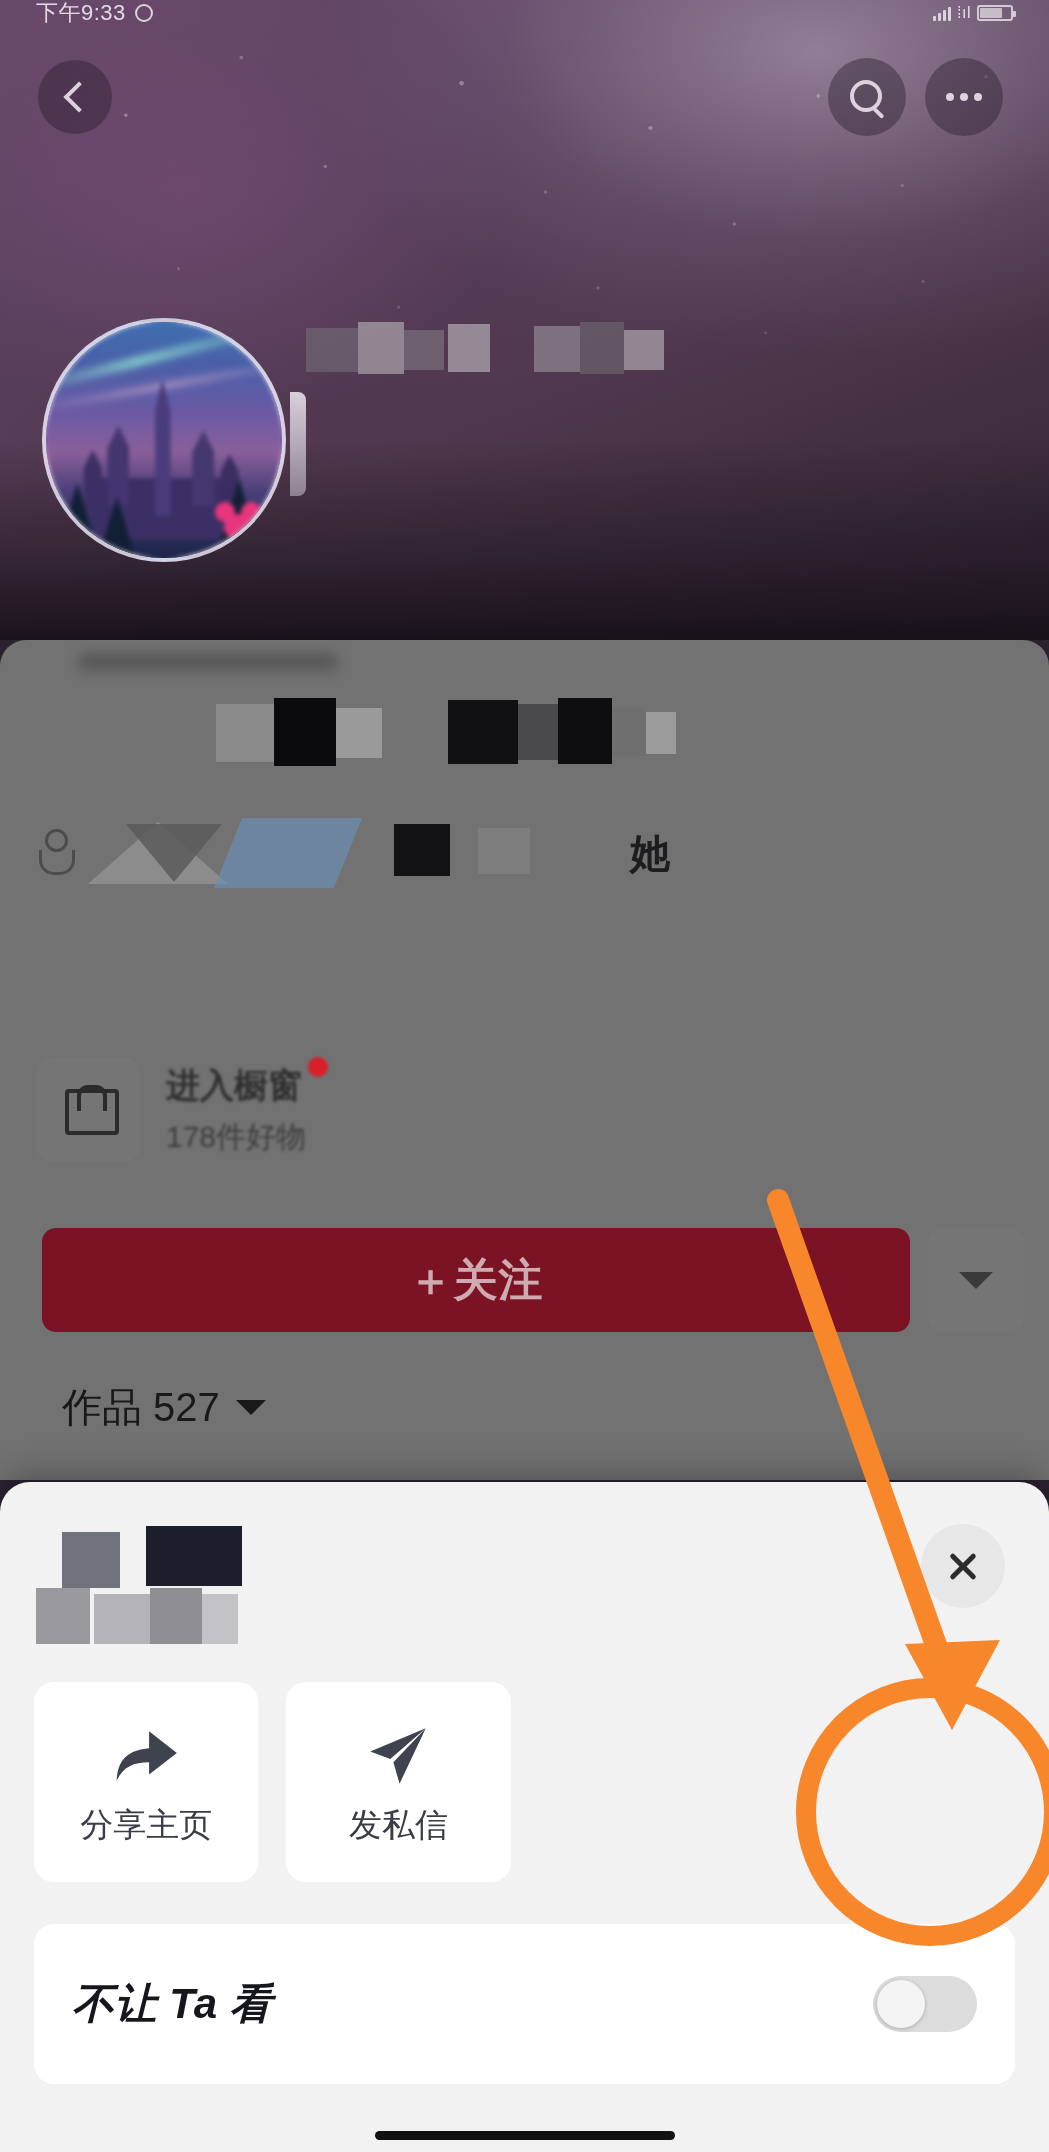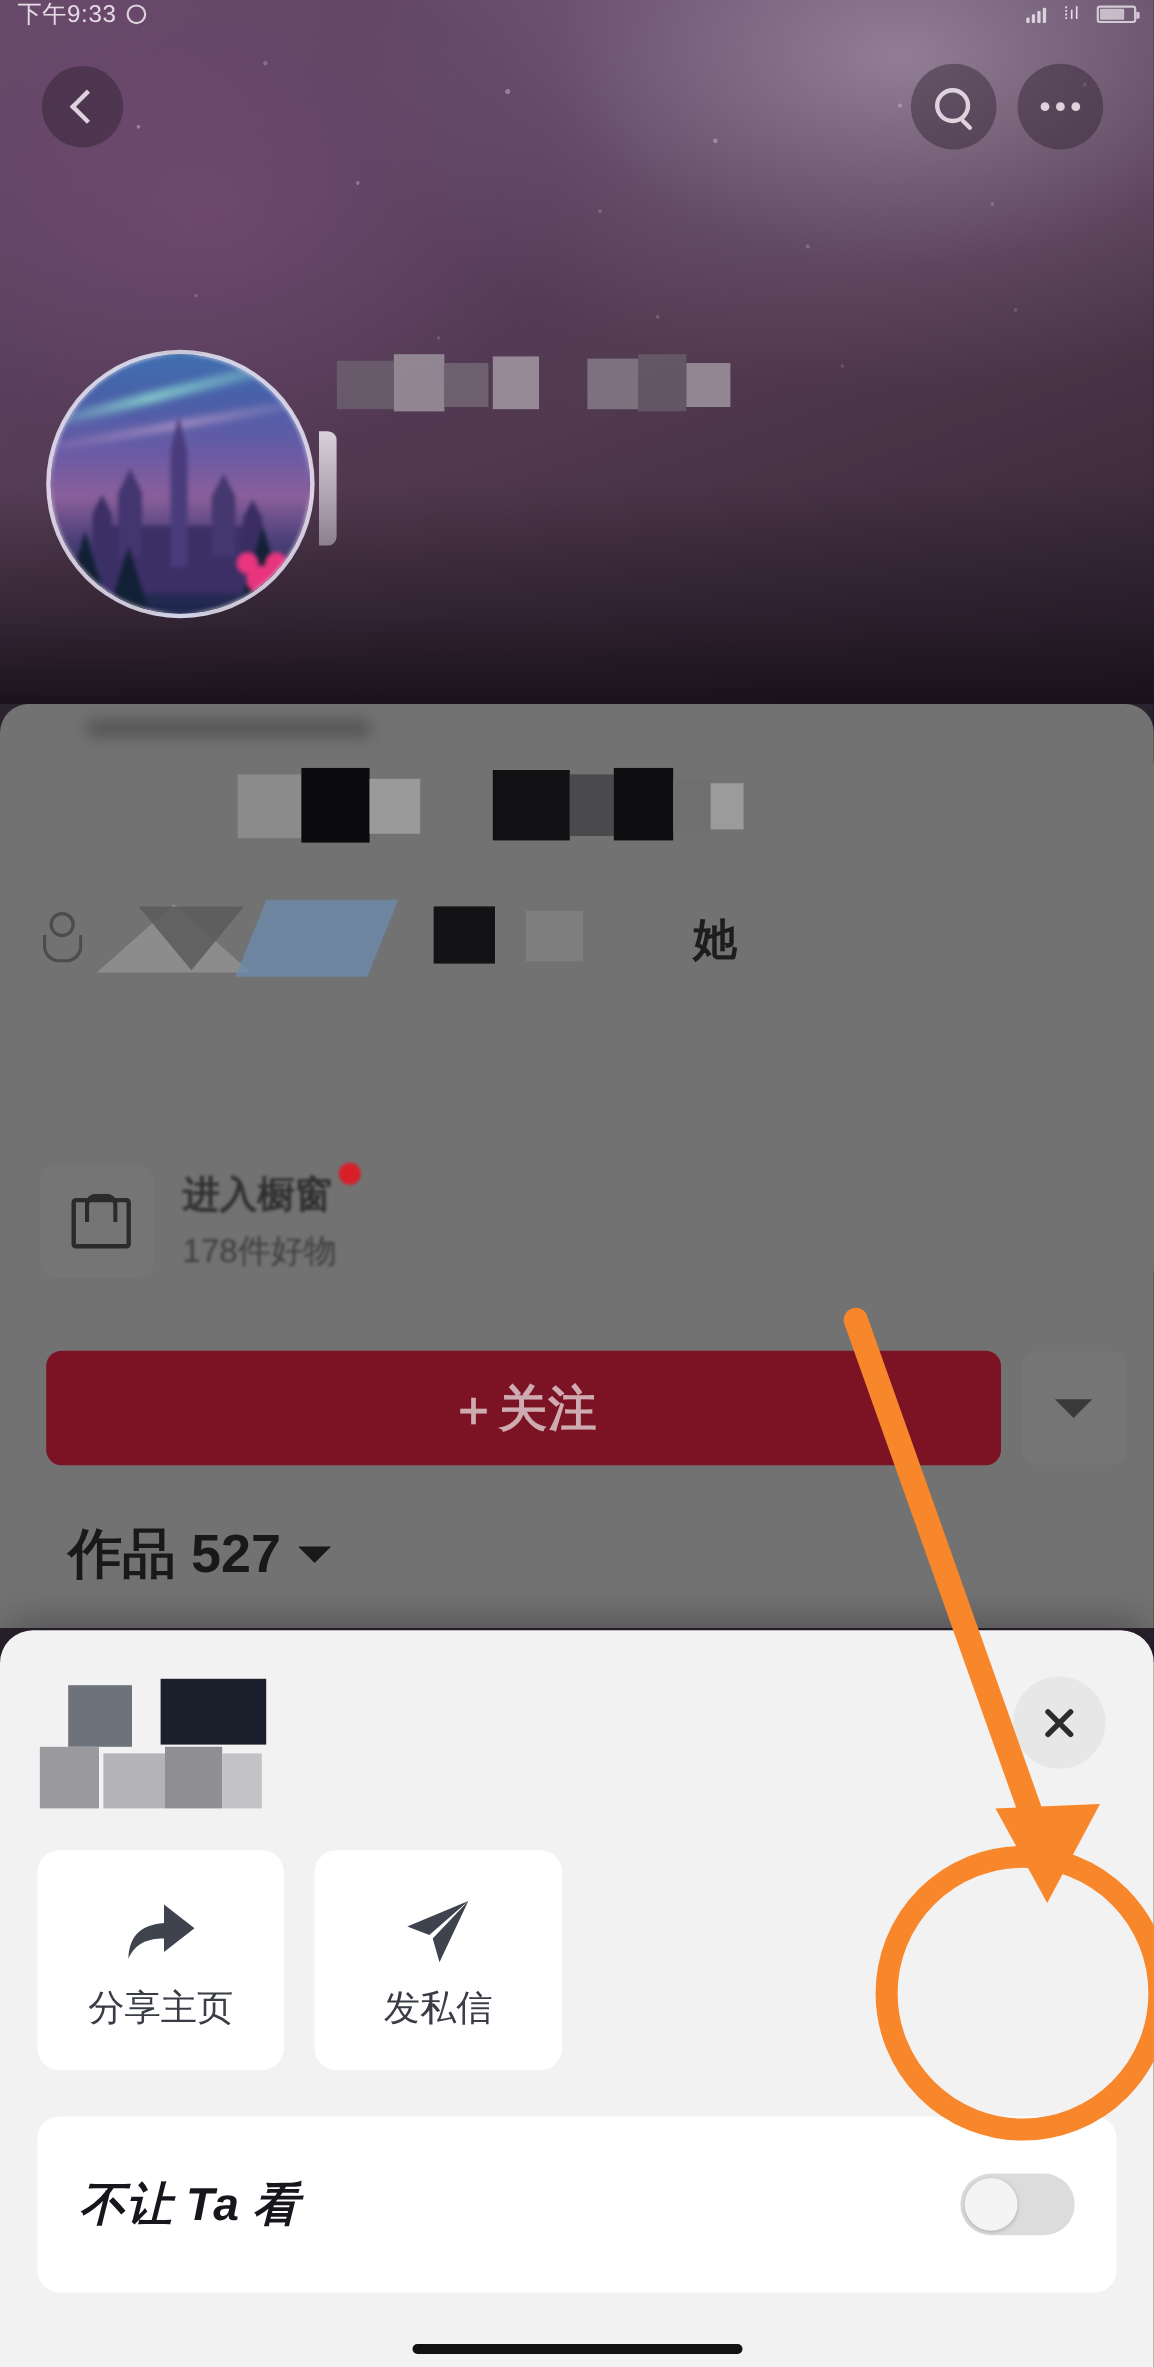--- a/index.html
+++ b/index.html
@@ -48,25 +48,25 @@
   }
   .cover-fade {
     position: absolute; left:0; bottom:0; width: 100%; height: 200px;
     background: linear-gradient(to bottom, rgba(40,30,42,0) 0%, rgba(30,22,32,0.55) 60%, rgba(22,16,24,0.92) 100%);
   }
 
   
   .statusbar {
     position: absolute; left: 0; top: 0; width: 1049px; height: 26px;
     display: flex; align-items: center; justify-content: space-between;
-    padding: 0 16px; color: #efe7ef; font-size: 22px; letter-spacing: .5px;
+    padding: 0 36px; color: #efe7ef; font-size: 22px; letter-spacing: .5px;
     z-index: 5;
   }
   .sb-left { display:flex; align-items:center; gap:9px; opacity:.92; }
-  .sb-right { display:flex; align-items:center; gap:16px; opacity:.92; }
+  .sb-right { display:flex; align-items:center; gap:6px; opacity:.92; }
   .sb-clock-icon {
     width: 18px; height: 18px; border: 2px solid #e6dde6; border-radius: 50%;
     display:inline-block;
   }
   .sig-bars { display:inline-flex; align-items:flex-end; gap:2px; height:16px; }
   .sig-bars i { display:block; width:3px; background:#e6dde6; border-radius:1px; }
   .sig-bars i:nth-child(1){height:5px}.sig-bars i:nth-child(2){height:8px}
   .sig-bars i:nth-child(3){height:11px}.sig-bars i:nth-child(4){height:14px}
   .dot-sig { font-size:16px; }
   .battery {
@@ -204,21 +204,21 @@
     color: rgba(225,205,208,.82); font-size: 44px; font-weight: 600; letter-spacing:1px;
   }
   .follow-caret{
     width: 96px; height: 104px; border-radius: 14px; background: rgba(120,120,120,.55);
     display:flex;align-items:center;justify-content:center;
   }
   .caret-down{width:0;height:0;border-left:17px solid transparent;border-right:17px solid transparent;border-top:17px solid #3a3a3a;}
 
   
   .works-row{position:absolute; left: 62px; top: 740px; display:flex;align-items:center;gap:16px;}
-  .works-label{color:#191919;font-size:49px;font-weight:700;text-align:center;}
+  .works-label{color:#191919;font-size:40px;font-weight:400;text-align:center;}
   .works-caret{width:0;height:0;border-left:15px solid transparent;border-right:15px solid transparent;border-top:15px solid #191919;}
 
   
   .bsheet{
     position:absolute; left:0; bottom:0; width:1049px; height: 670px;
     background:#f2f2f2; border-radius: 30px 30px 0 0; z-index: 10;
     box-shadow: 0 -8px 34px rgba(0,0,0,.28);
   }
   .bsheet-head{ position:relative; height: 200px; }
   .bsheet-name{ position:absolute; left: 36px; top: 44px; width: 330px; height: 120px; }

